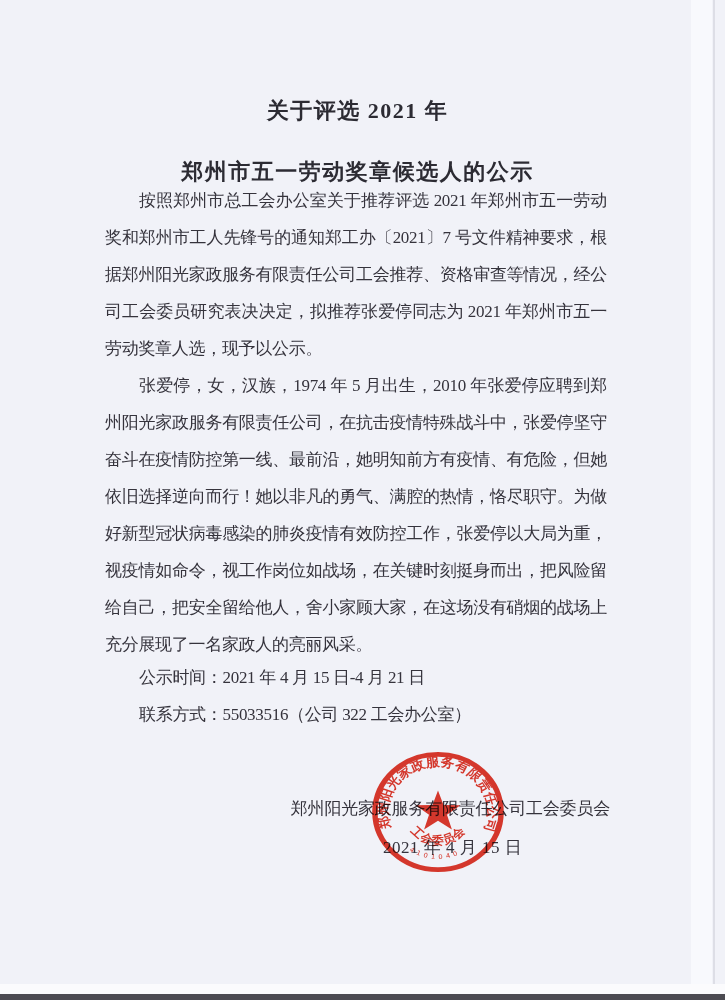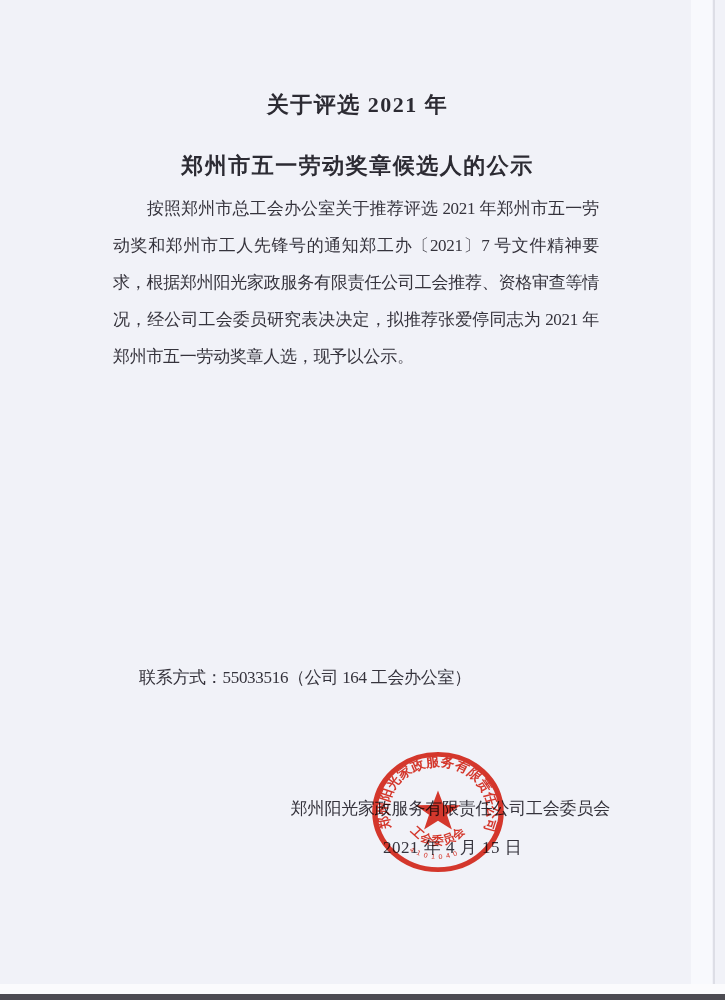--- a/index.html
+++ b/index.html
@@ -14,28 +14,28 @@
     background:#f8f9fd; }
   .edge-line-right { position:absolute; top:0; right:10px; width:2px; height:100%;
     background:#dddee6; }
   .scan-strip-white { position:absolute; left:0; bottom:6px; width:100%; height:10px;
     background:#fbfbfd; }
   .scan-strip-dark { position:absolute; left:0; bottom:0; width:100%; height:6px;
     background:#4c4b52; }
 
   .title-line { position:absolute; left:105px; width:505px; text-align:center;
     font-size:22px; font-weight:bold; letter-spacing:1.5px; color:#2c2b33;
-    white-space:nowrap; }
+    white-space:nowrap;margin-top:6px; }
   .title-1 { top:90px; }
   .title-2 { top:151px; }
 
   .body-text { position:absolute; top:182px; left:105px; width:502px;
     font-size:17px; line-height:37px; letter-spacing:-0.3px;
     text-align:justify; text-justify:inter-character; }
-  .body-text p { margin:8px; text-indent:2em; }
+  .body-text p { margin:0; text-indent:2em; }
 
   .notices { position:absolute; top:659px; left:105px; width:502px;
     font-size:17px; line-height:37px; letter-spacing:-0.3px; }
   .notices p { margin:0; text-indent:2em; white-space:nowrap; }
 
   .signature { position:absolute; top:797px; left:105px; width:505px;
     text-align:right; font-size:17px; letter-spacing:-0.2px; white-space:nowrap; }
   .date-line { position:absolute; top:836px; left:383px;
     font-size:17px; letter-spacing:0.5px; white-space:nowrap; }
 
@@ -57,24 +57,26 @@
 <div class="page">
 
   <div class="edge-band-right"></div>
   <div class="edge-line-right"></div>
 
   <div class="title-line title-1">关于评选 2021 年</div>
   <div class="title-line title-2">郑州市五一劳动奖章候选人的公示</div>
 
   <div class="body-text">
     <p>按照郑州市总工会办公室关于推荐评选 2021 年郑州市五一劳动奖和郑州市工人先锋号的通知郑工办〔2021〕7 号文件精神要求，根据郑州阳光家政服务有限责任公司工会推荐、资格审查等情况，经公司工会委员研究表决决定，拟推荐张爱停同志为 2021 年郑州市五一劳动奖章人选，现予以公示。</p>
+    <p>张爱停，女，汉族，1974 年 5 月出生，2010 年张爱停应聘到郑州阳光家政服务有限责任公司，在抗击疫情特殊战斗中，张爱停坚守奋斗在疫情防控第一线、最前沿，她明知前方有疫情、有危险，但她依旧选择逆向而行！她以非凡的勇气、满腔的热情，恪尽职守。为做好新型冠状病毒感染的肺炎疫情有效防控工作，张爱停以大局为重，视疫情如命令，视工作岗位如战场，在关键时刻挺身而出，把风险留给自己，把安全留给他人，舍小家顾大家，在这场没有硝烟的战场上充分展现了一名家政人的亮丽风采。</p>
   </div>
 
   <div class="notices">
-    <p>联系方式：55033516（公司 164 工会办公室）</p>
+    <p>公示时间：2021 年 4 月 15 日-4 月 21 日</p>
+    <p>联系方式：55033516（公司 322 工会办公室）</p>
   </div>
 
   <div class="signature">郑州阳光家政服务有限责任公司工会委员会</div>
   <div class="date-line">2021 年 4 月 15 日</div>
 
   <div class="seal">
     <svg viewBox="0 0 140 140" preserveAspectRatio="none">
       <circle cx="70" cy="70" r="64" fill="none" class="seal-stroke" stroke-width="5.5"></circle>
       <defs>
         <path id="arcOuter" d="M 22.7 89.1 A 51 51 0 1 1 117.3 89.1" fill="none"></path>

